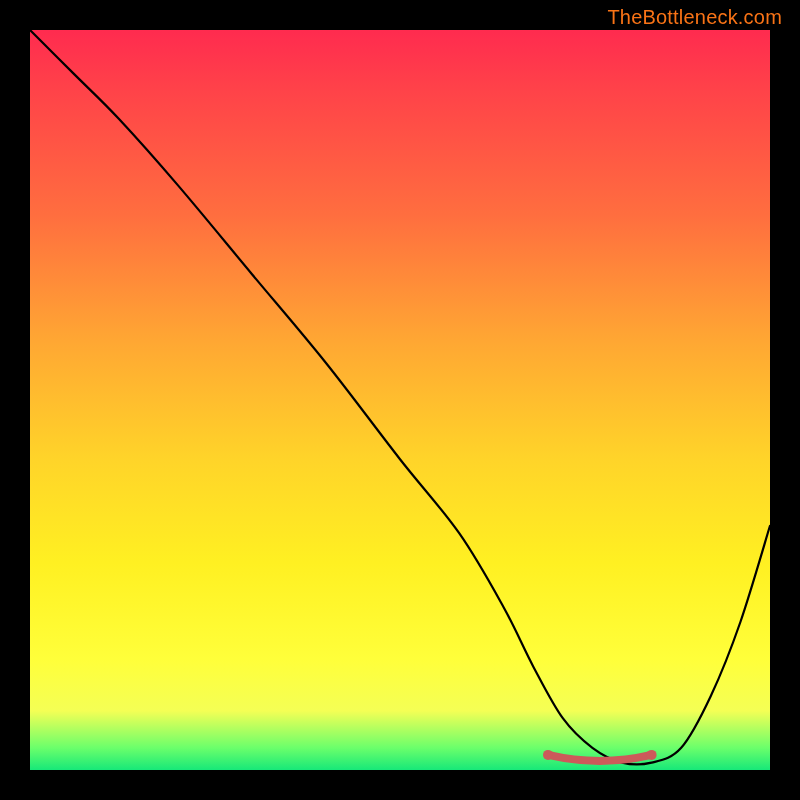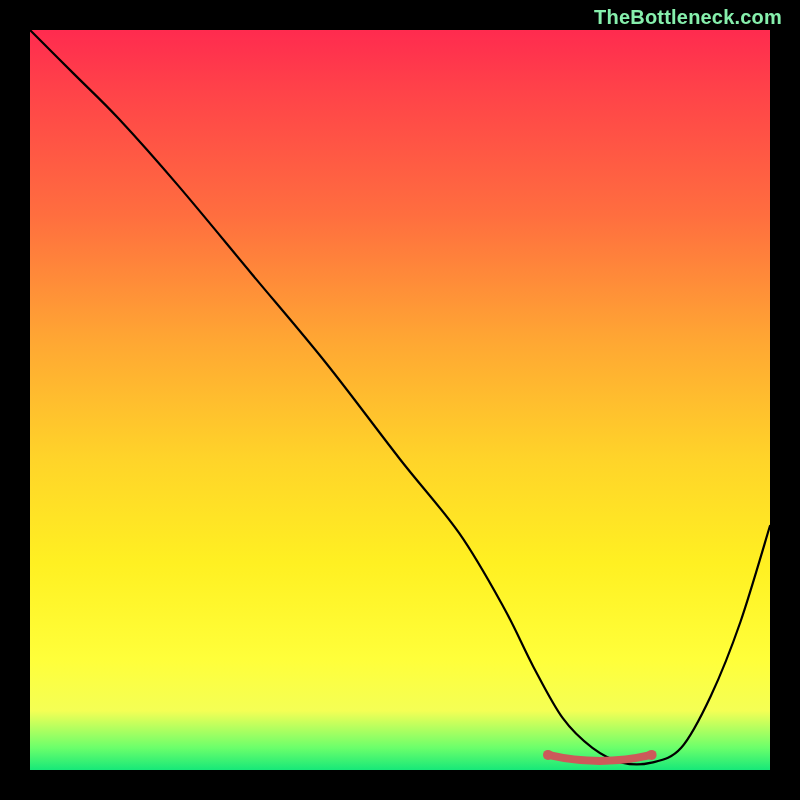--- a/index.html
+++ b/index.html
@@ -34,22 +34,22 @@
       #6bff6b 97%,
       #17e879 100%
     );
   }
   .watermark {
     position: absolute;
     top: 6px;
     right: 18px;
     font-family: Arial, Helvetica, sans-serif;
     font-size: 20px;
-    font-weight: 700;
-    color: #86efac;
+    font-weight: 400;
+    color: #f97316;
     letter-spacing: 0.2px;
     user-select: none;
   }
   svg.curve {
     position: absolute;
     left: 0;
     top: 0;
     width: 740px;
     height: 740px;
     overflow: visible;

